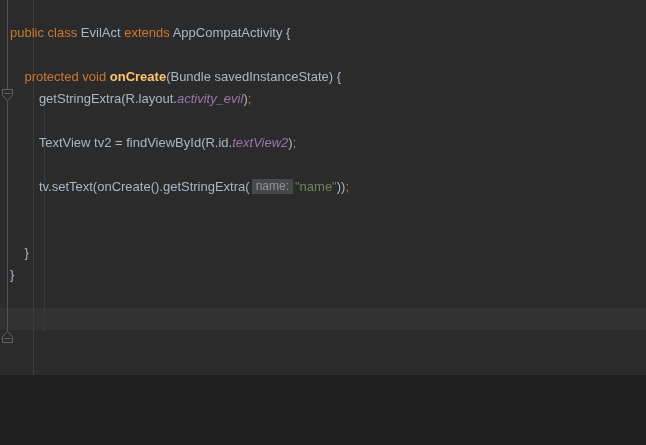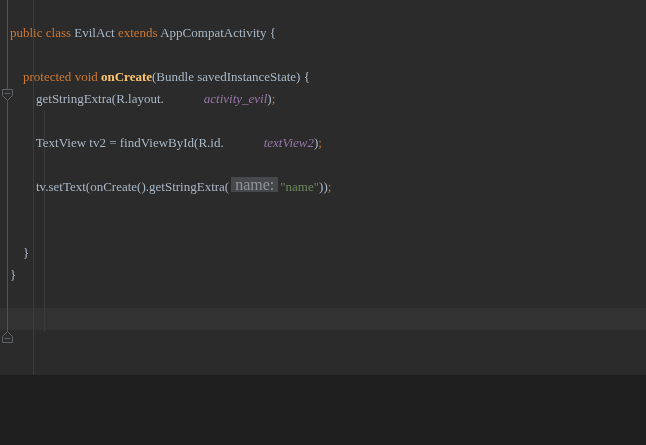--- a/index.html
+++ b/index.html
@@ -18,21 +18,21 @@
     --gutter-sep:#3a3c3e;
     --indent-guide:#3a3a3a;
   }
   html,body{margin:0;padding:0;}
   body{background:#1e1e1e;}
   .editor{
     position:relative;
     width:646px;height:375px;
     background:var(--bg);
     overflow:hidden;
-    font-family:Liberation Serif, serif;
+    font-family:Liberation Sans, sans-serif;
     font-size:13px;
   }
   .caret-line-highlight{
     position:absolute;left:0;top:308px;width:646px;height:22px;
     background:var(--hl);
   }
   .gutter-sep{position:absolute;left:33px;top:0;width:1px;height:445px;background:var(--gutter-sep);}
   .fold-line{position:absolute;left:7px;top:0;width:1px;height:337px;background:var(--fold-line);}
   .indent-guide{position:absolute;left:44px;top:110px;width:1px;height:222px;background:var(--indent-guide);}
   .fold-marker{position:absolute;left:1px;width:13px;height:14px;}
@@ -42,26 +42,26 @@
     position:absolute;left:10px;top:0;width:630px;
   }
   .line{
     height:22px;line-height:22px;white-space:pre;
     color:var(--def);
   }
   .tk-kw{color:var(--kw);}
   .tk-def{color:var(--def);}
   .tk-ann{color:var(--ann);}
   .tk-decl{color:var(--decl);font-weight:bold;}
-  .tk-field{color:var(--field);font-style:italic;margin-left:40px;}
+  .tk-field{color:var(--field);font-style:italic;}
   .tk-str{color:var(--str);}
   .tk-semi{color:var(--semi);}
   .hint-badge{
     display:inline-block;
-    font-size:16px;line-height:15px;
+    font-size:12px;line-height:15px;
     padding:0 4px;margin:0 2px;
     border-radius:0;
     background:var(--hint-bg);
     color:var(--hint-text);
     vertical-align:1px;
   }
 </style>
 </head>
 <body>
 

